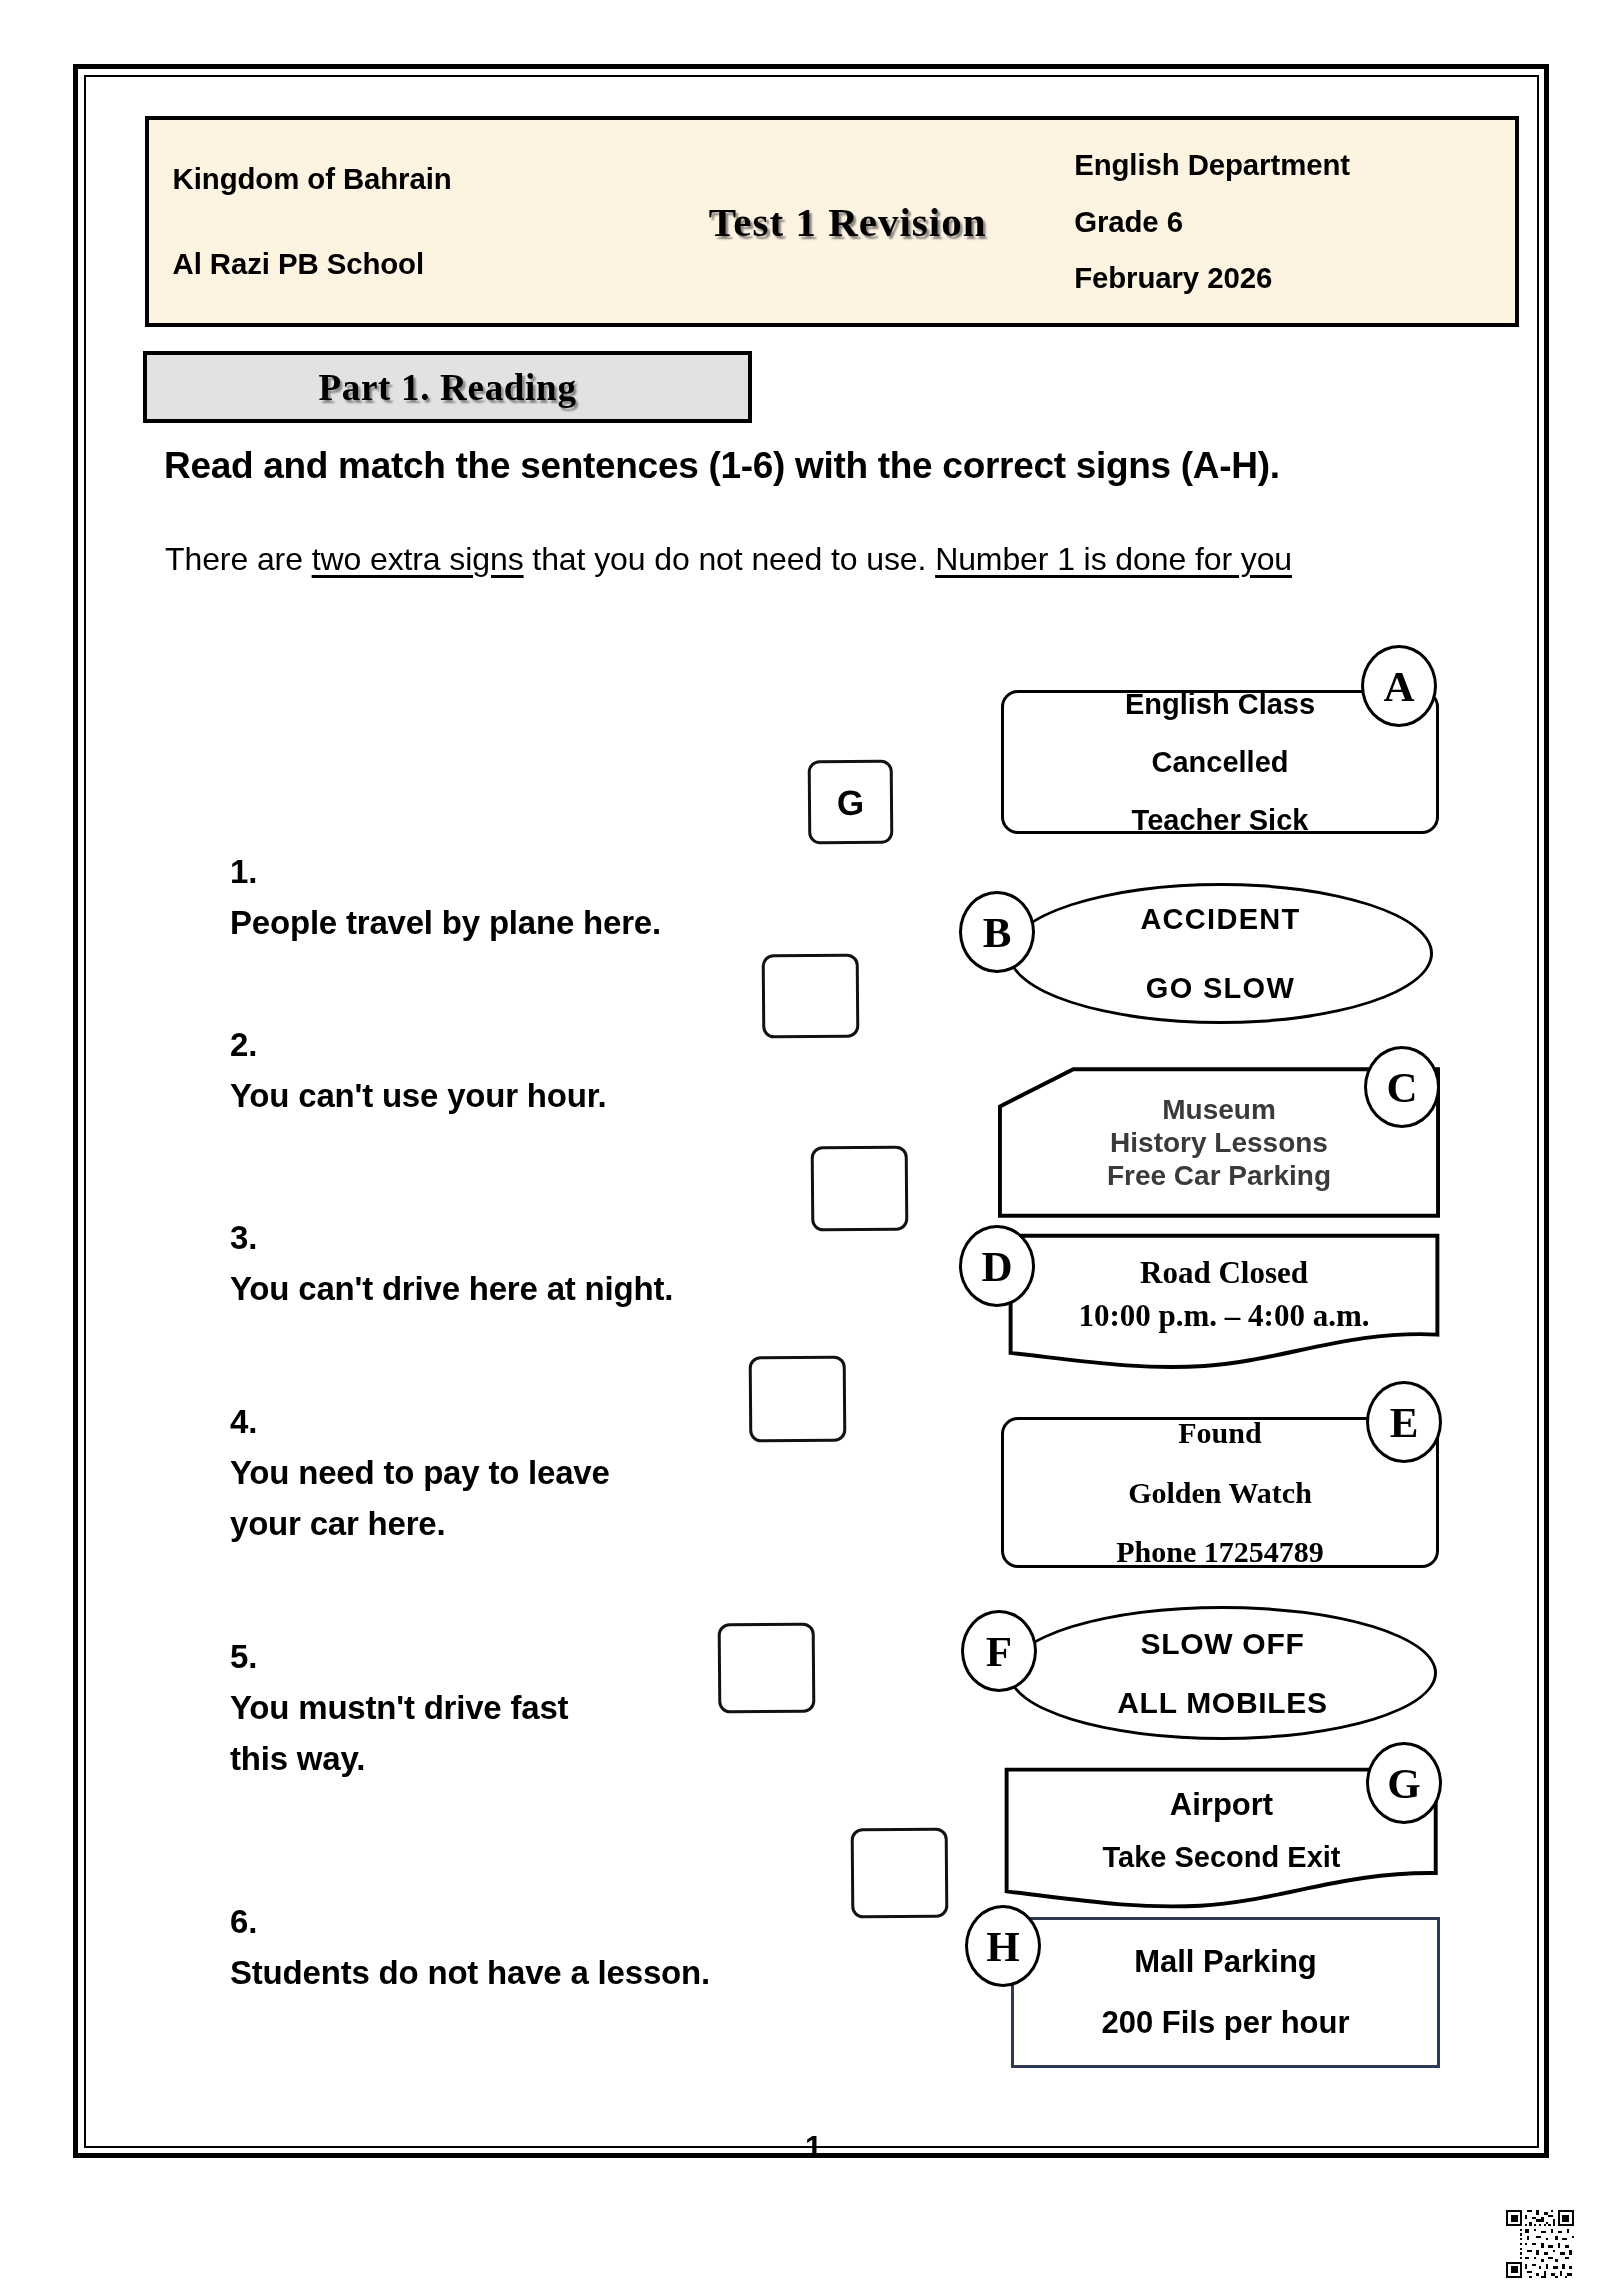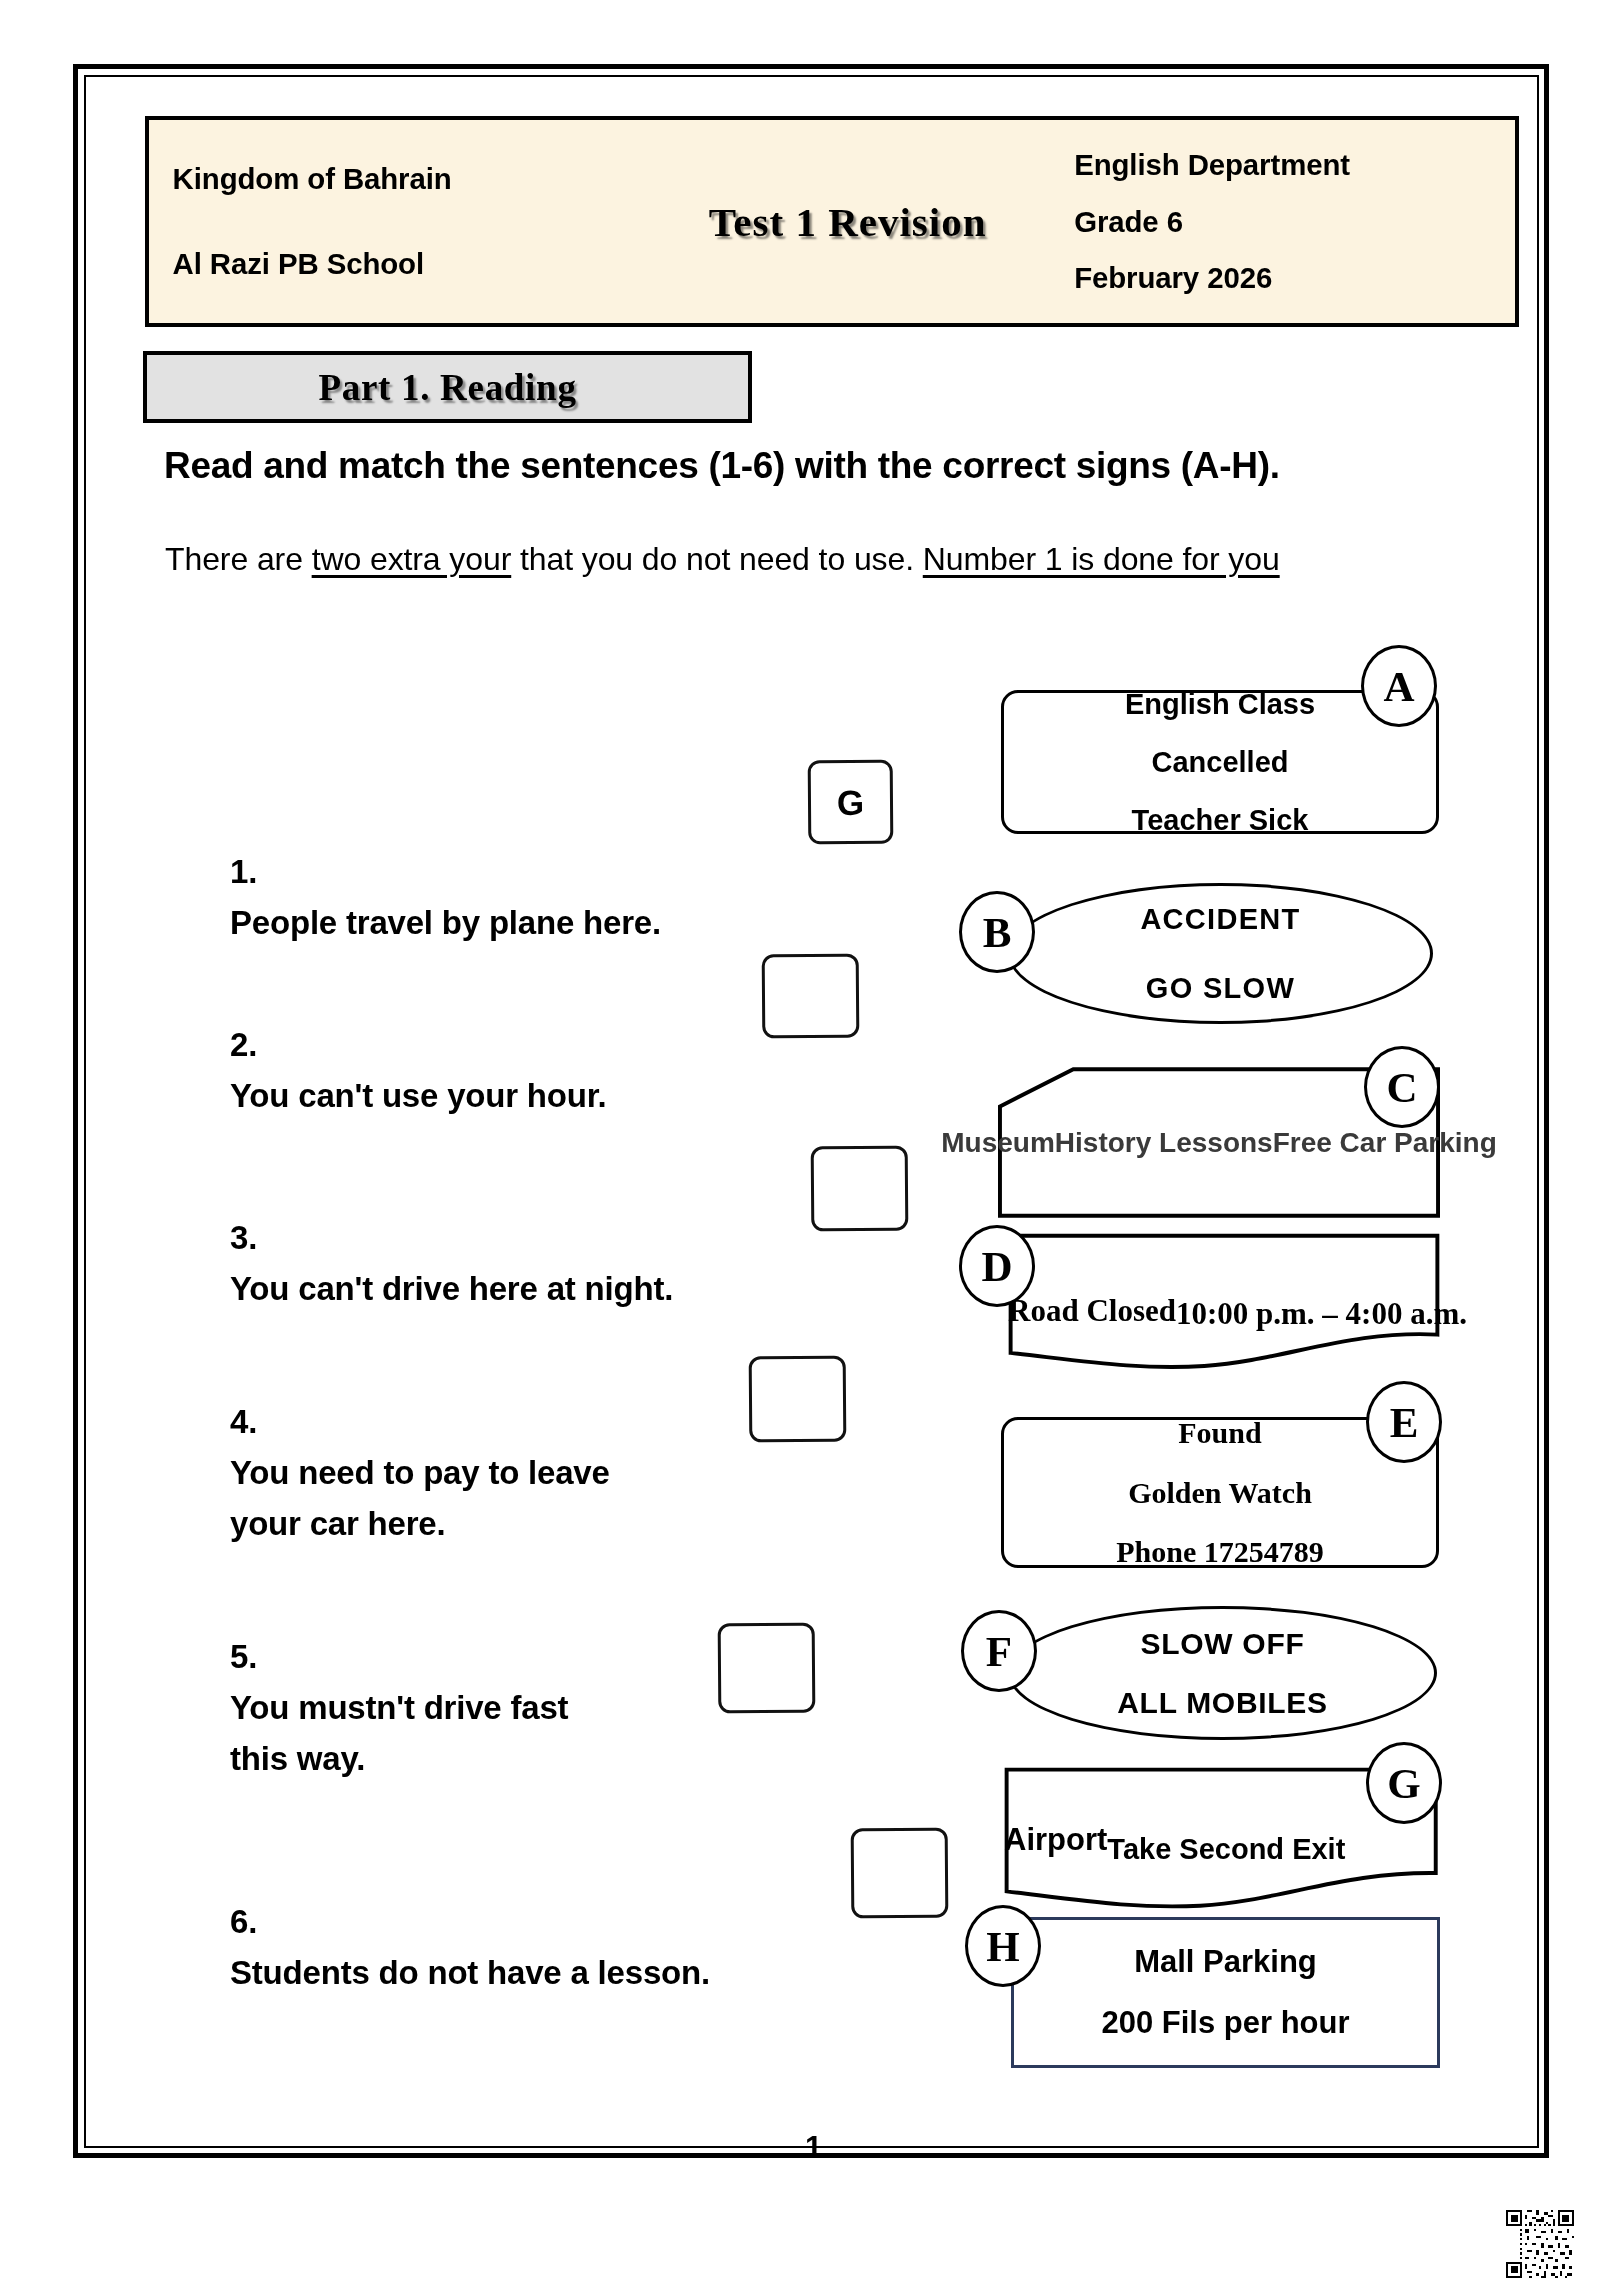--- a/index.html
+++ b/index.html
@@ -212,21 +212,21 @@
     border: 3.3px solid #000;
     border-radius: 50%;
   }
   
   .sign-svg { background: transparent; }
   .sign-svg svg { position: absolute; left: 0; top: 0; }
   .sign-svg .sign-inner {
     position: relative;
     z-index: 2;
     display: flex;
-    flex-direction: row;
+    flex-direction: column;
     align-items: center;
     justify-content: center;
     width: 100%;
     height: 100%;
   }
 
   
   .t-condensed-bold { font-family: "Liberation Sans", sans-serif; font-weight: 700; }
   .t-serif-bold     { font-family: "Liberation Serif", serif;   font-weight: 700; }
 
@@ -266,21 +266,21 @@
     <div class="hdr-line">Grade 6</div>
     <div class="hdr-line">February 2026</div>
   </div>
 </div>
 
 <div id="part-banner">
   <div id="part-banner-label">Part 1. Reading</div>
 </div>
 
 <div id="instruction-main">Read and match the sentences (1-6) with the correct signs (A-H).</div>
-<div id="instruction-sub"><span>There are </span><span class="u">two extra your</span><span> that you do not need to use. </span><span class="u">Number 1 is done for you</span></div>
+<div id="instruction-sub"><span>There are </span><span class="u">two extra signs</span><span> that you do not need to use. </span><span class="u">Number 1 is done for you</span></div>
 
 <div class="q-item" style="left:230px; top:795px; width:589px;">
   <span class="q-num">1.</span>
   <span>People travel by plane here.</span>
 </div>
 <div class="ans-box" style="left:808px; top:760px; width:85px; height:84px;">
   <span class="ans-letter">G</span>
 </div>
 
 <div class="q-item" style="left:230px; top:968px; width:589px;">

